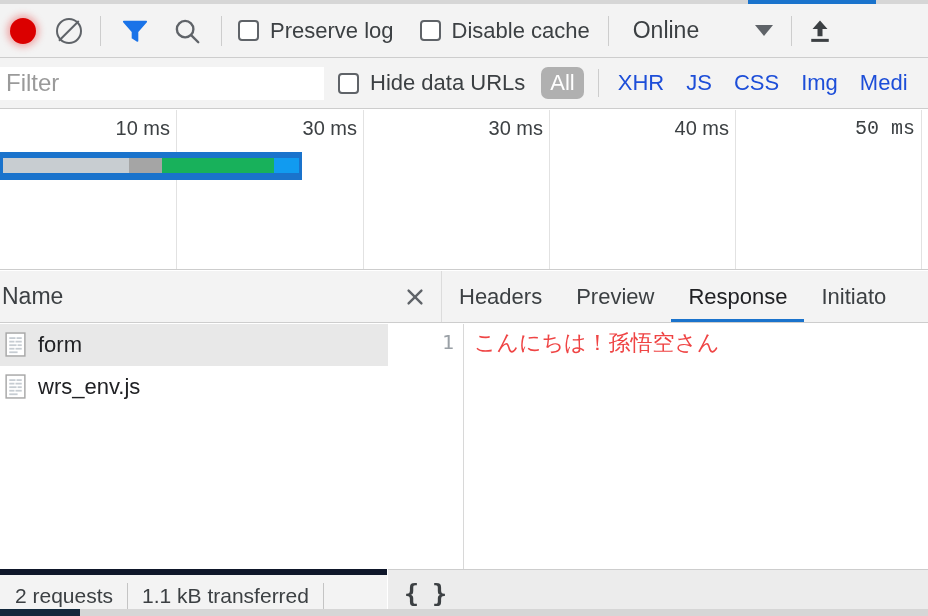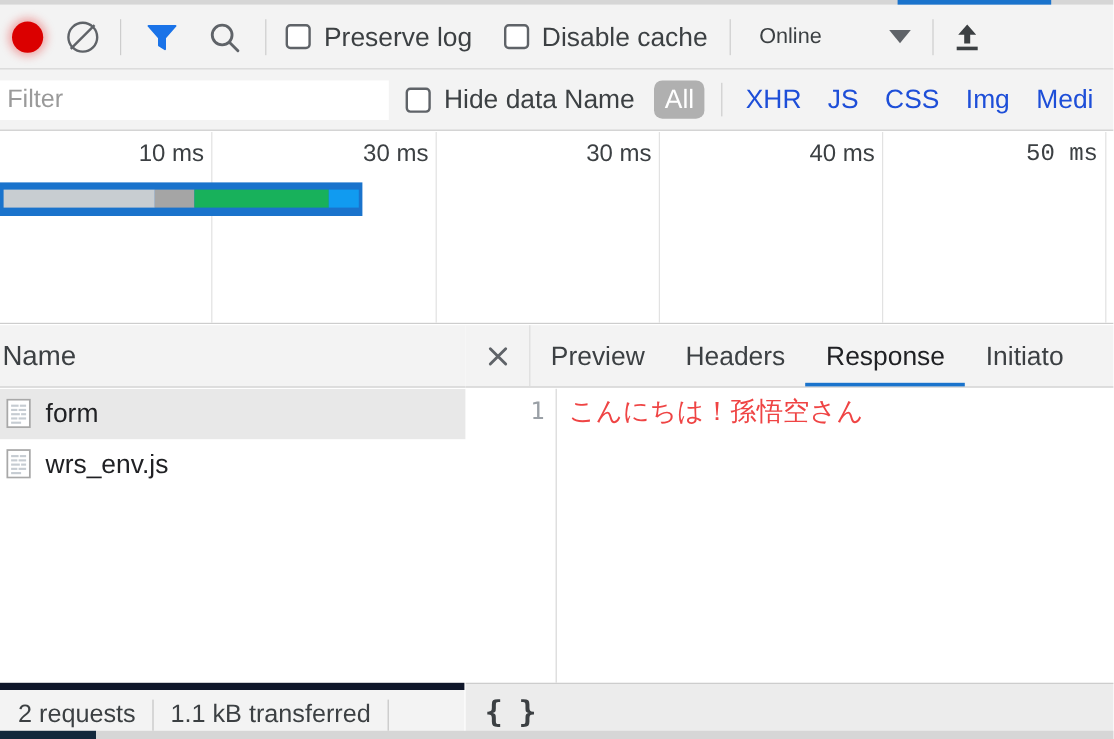--- a/index.html
+++ b/index.html
@@ -80,21 +80,21 @@
     flex: 0 0 auto;
   }
   .chk-label {
     font-size: 22px; color: #3c4043;
     margin-left: 11px; white-space: nowrap;
   }
   .throttle {
     display: flex; align-items: center; height: 54px;
     flex: 0 0 auto; padding-left: 14px;
   }
-  .throttle-text { font-size: 18px; color: #3c4043; white-space: nowrap; }
+  .throttle-text { font-size: 23px; color: #3c4043; white-space: nowrap; }
   .caret-down {
     width: 0; height: 0;
     border-left: 9px solid transparent;
     border-right: 9px solid transparent;
     border-top: 11px solid #5f6368;
     margin-left: 56px;
   }
   .export-btn { width: 56px; }
 
   
@@ -102,21 +102,21 @@
     position: absolute; top: 58px; left: 0;
     width: 928px; height: 51px;
     background: #f3f3f3;
     border-bottom: 1px solid #cdcdcd;
     display: flex; align-items: center;
   }
   .filter-input {
     width: 324px; height: 33px;
     background: #fff;
     border: none; outline: none;
-    font-size: 21px; color: #3c4043;
+    font-size: 24px; color: #3c4043;
     font-family: "Liberation Sans", sans-serif;
     padding: 0 6px;
     margin-left: 0px;
   }
   .filter-input::placeholder { color: #9a9a9a; }
   .fb-sep { width: 1px; height: 28px; background: #cdcdcd; margin: 0 10px; flex: 0 0 auto; }
   .type-pill {
     font-size: 22px; color: #1d4ed8;
     padding: 3px 9px; border-radius: 7px;
     white-space: nowrap; flex: 0 0 auto;
@@ -345,21 +345,21 @@
         <rect x="5" y="18.3" width="14" height="2.4" fill="#3c4043"></rect>
       </svg>
     </div>
   </div>
 
   <div class="filterbar">
     <input class="filter-input" type="text" placeholder="Filter" style="">
 
     <div class="chk-row" style="height:51px;padding-left:14px;">
       <div class="chkbox"></div>
-      <div class="chk-label">Hide data Name</div>
+      <div class="chk-label">Hide data URLs</div>
     </div>
 
     <div class="type-pill active" style="margin-left:8px;">All</div>
     <div class="fb-sep"></div>
     <div class="type-pill">XHR</div>
     <div class="type-pill">JS</div>
     <div class="type-pill">CSS</div>
     <div class="type-pill">Img</div>
     <div class="type-pill">Medi</div>
   </div>
@@ -443,22 +443,22 @@
     </div>
 
     <div class="detailpanel">
       <div class="tabbar">
         <div class="close-tab">
           <svg width="22" height="22" viewBox="0 0 24 24">
             <line x1="5" y1="5" x2="19" y2="19" stroke="#5f6368" stroke-width="2.6" stroke-linecap="round"></line>
             <line x1="19" y1="5" x2="5" y2="19" stroke="#5f6368" stroke-width="2.6" stroke-linecap="round"></line>
           </svg>
         </div>
+        <div class="tab">Headers</div>
         <div class="tab">Preview</div>
-        <div class="tab">Headers</div>
         <div class="tab active">Response</div>
         <div class="tab">Initiato</div>
       </div>
 
       <div class="resp-body">
         <div class="gutter">
           <div>1</div>
         </div>
         <div class="code">
           <div>こんにちは！孫悟空さん</div>

